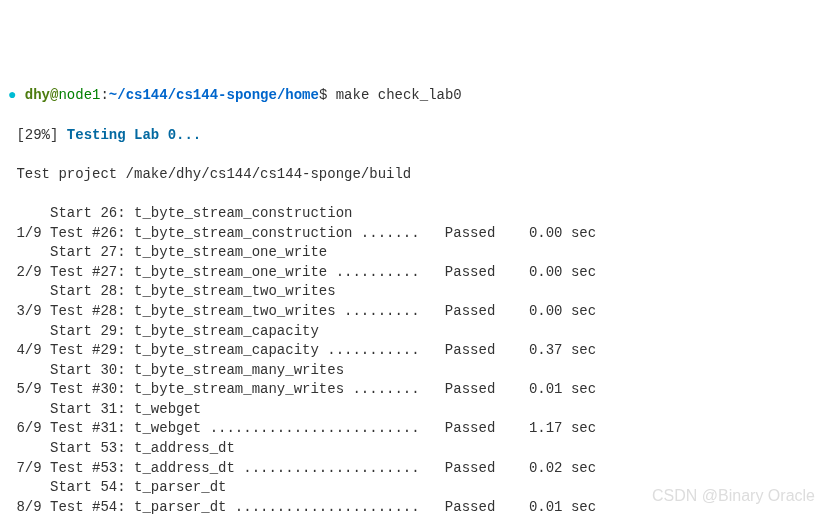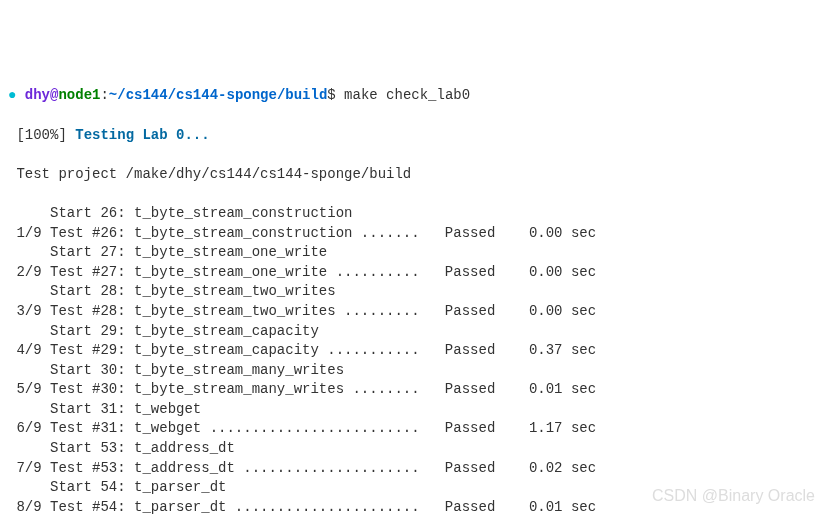--- a/index.html
+++ b/index.html
@@ -10,43 +10,43 @@
       padding: 8px 0 0 8px;
       white-space: pre;
       line-height: 1.4;
       color: #333;
       position: relative;
       width: 825px;
       height: 515px;
     }
     .line { white-space: pre; }
     .bullet-cyan { color: #00bcd4; }
-    .user { color: #6d28d9; font-weight: bold; }
-    .host { color: #008000; font-weight: bold; }
+    .user { color: #4d7c0f; font-weight: bold; }
+    .host { color: #008000; font-weight: normal; }
     .path { color: #0066cc; font-weight: bold; }
     .dollar { color: #333; }
     .cmd { color: #333; margin-top: 25px; }
     .blue-bold { color: #0369a1; font-weight: bold; }
     .watermark {
       position: absolute;
       bottom: 8px;
       right: 10px;
       color: #ddd;
       font-family: Arial, sans-serif;
       font-size: 16px;
       pointer-events: none;
     }
   </style>
 </head>
 <body>
 
 
 
-<div class="line"><span class="bullet-cyan">●</span> <span class="user">dhy</span><span class="user">@</span><span class="host">node1</span><span class="dollar">:</span><span class="path">~/cs144/cs144-sponge/build</span><span class="dollar">$</span> <span class="cmd">make check_lab0</span></div>
-<div class="line"> <span>[100%]</span> <span class="blue-bold">Testing Lab 0...</span></div>
+<div class="line"><span class="bullet-cyan">●</span> <span class="user">dhy</span><span class="user">@</span><span class="host">node1</span><span class="dollar">:</span><span class="path">~/cs144/cs144-sponge/home</span><span class="dollar">$</span> <span class="cmd">make check_lab0</span></div>
+<div class="line"> <span>[29%]</span> <span class="blue-bold">Testing Lab 0...</span></div>
 <div class="line"> <span>Test project /make/dhy/cs144/cs144-sponge/build</span></div>
 <div id="tests-container"><div class="line">     Start 26: t_byte_stream_construction</div><div class="line"> 1/9 Test #26: t_byte_stream_construction .......   Passed    0.00 sec</div><div class="line">     Start 27: t_byte_stream_one_write</div><div class="line"> 2/9 Test #27: t_byte_stream_one_write ..........   Passed    0.00 sec</div><div class="line">     Start 28: t_byte_stream_two_writes</div><div class="line"> 3/9 Test #28: t_byte_stream_two_writes .........   Passed    0.00 sec</div><div class="line">     Start 29: t_byte_stream_capacity</div><div class="line"> 4/9 Test #29: t_byte_stream_capacity ...........   Passed    0.37 sec</div><div class="line">     Start 30: t_byte_stream_many_writes</div><div class="line"> 5/9 Test #30: t_byte_stream_many_writes ........   Passed    0.01 sec</div><div class="line">     Start 31: t_webget</div><div class="line"> 6/9 Test #31: t_webget .........................   Passed    1.17 sec</div><div class="line">     Start 53: t_address_dt</div><div class="line"> 7/9 Test #53: t_address_dt .....................   Passed    0.02 sec</div><div class="line">     Start 54: t_parser_dt</div><div class="line"> 8/9 Test #54: t_parser_dt ......................   Passed    0.01 sec</div></div>
 
 
 
 
 
 
 <div class="watermark">CSDN @Binary Oracle</div>
 

